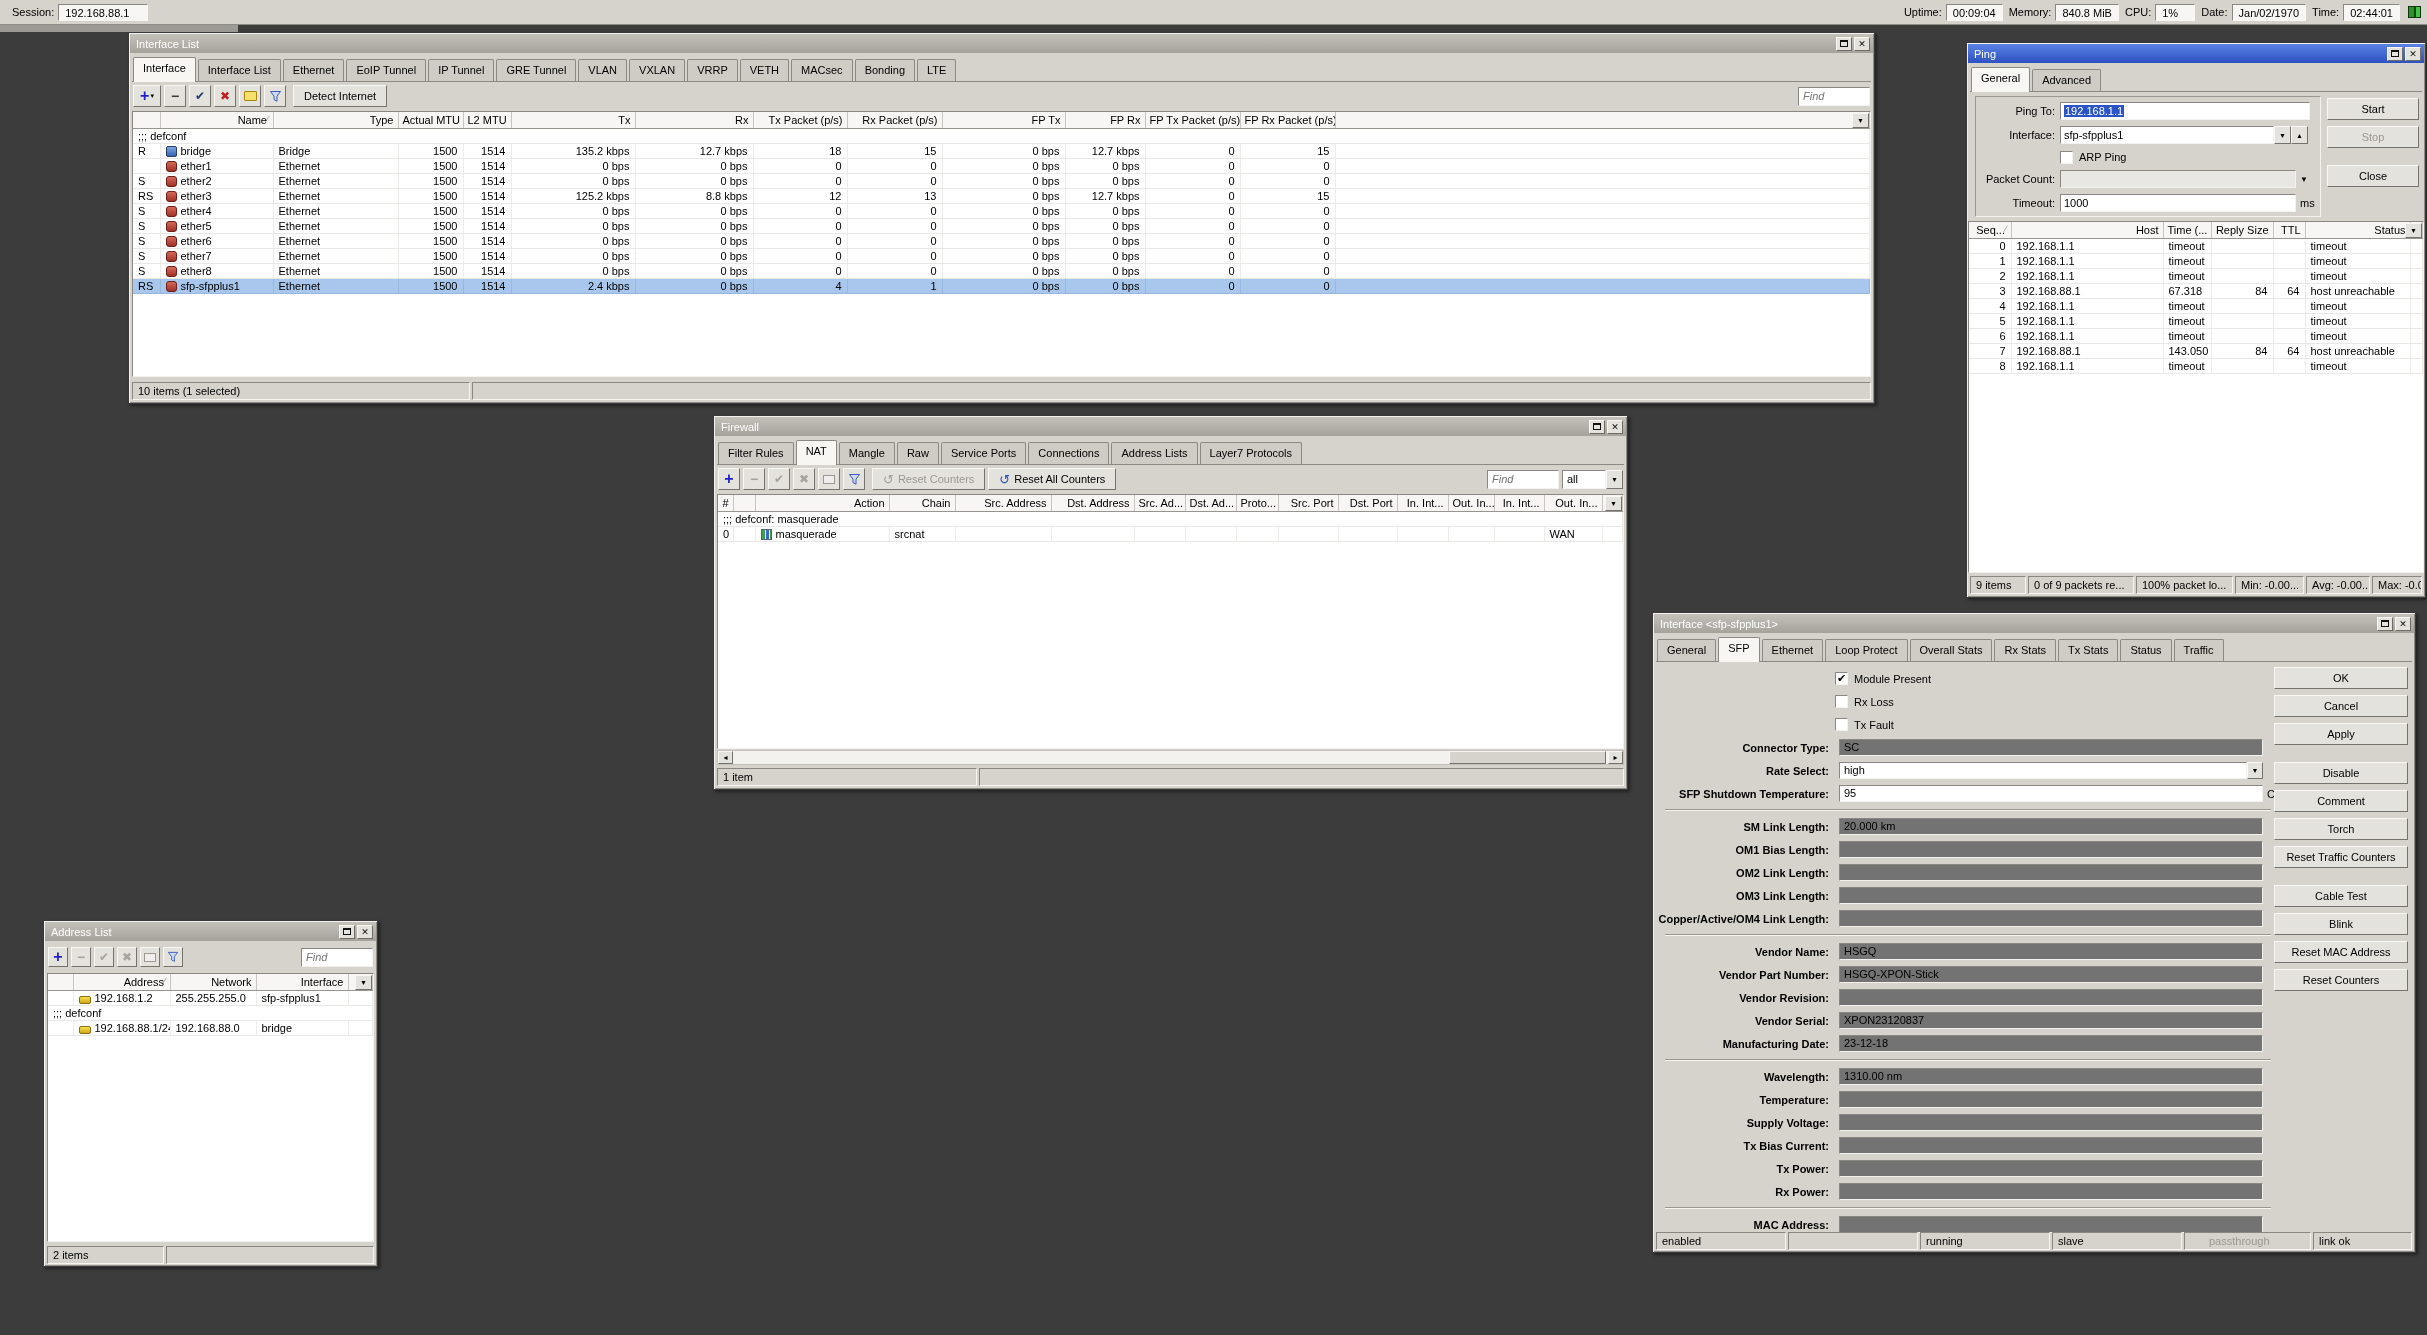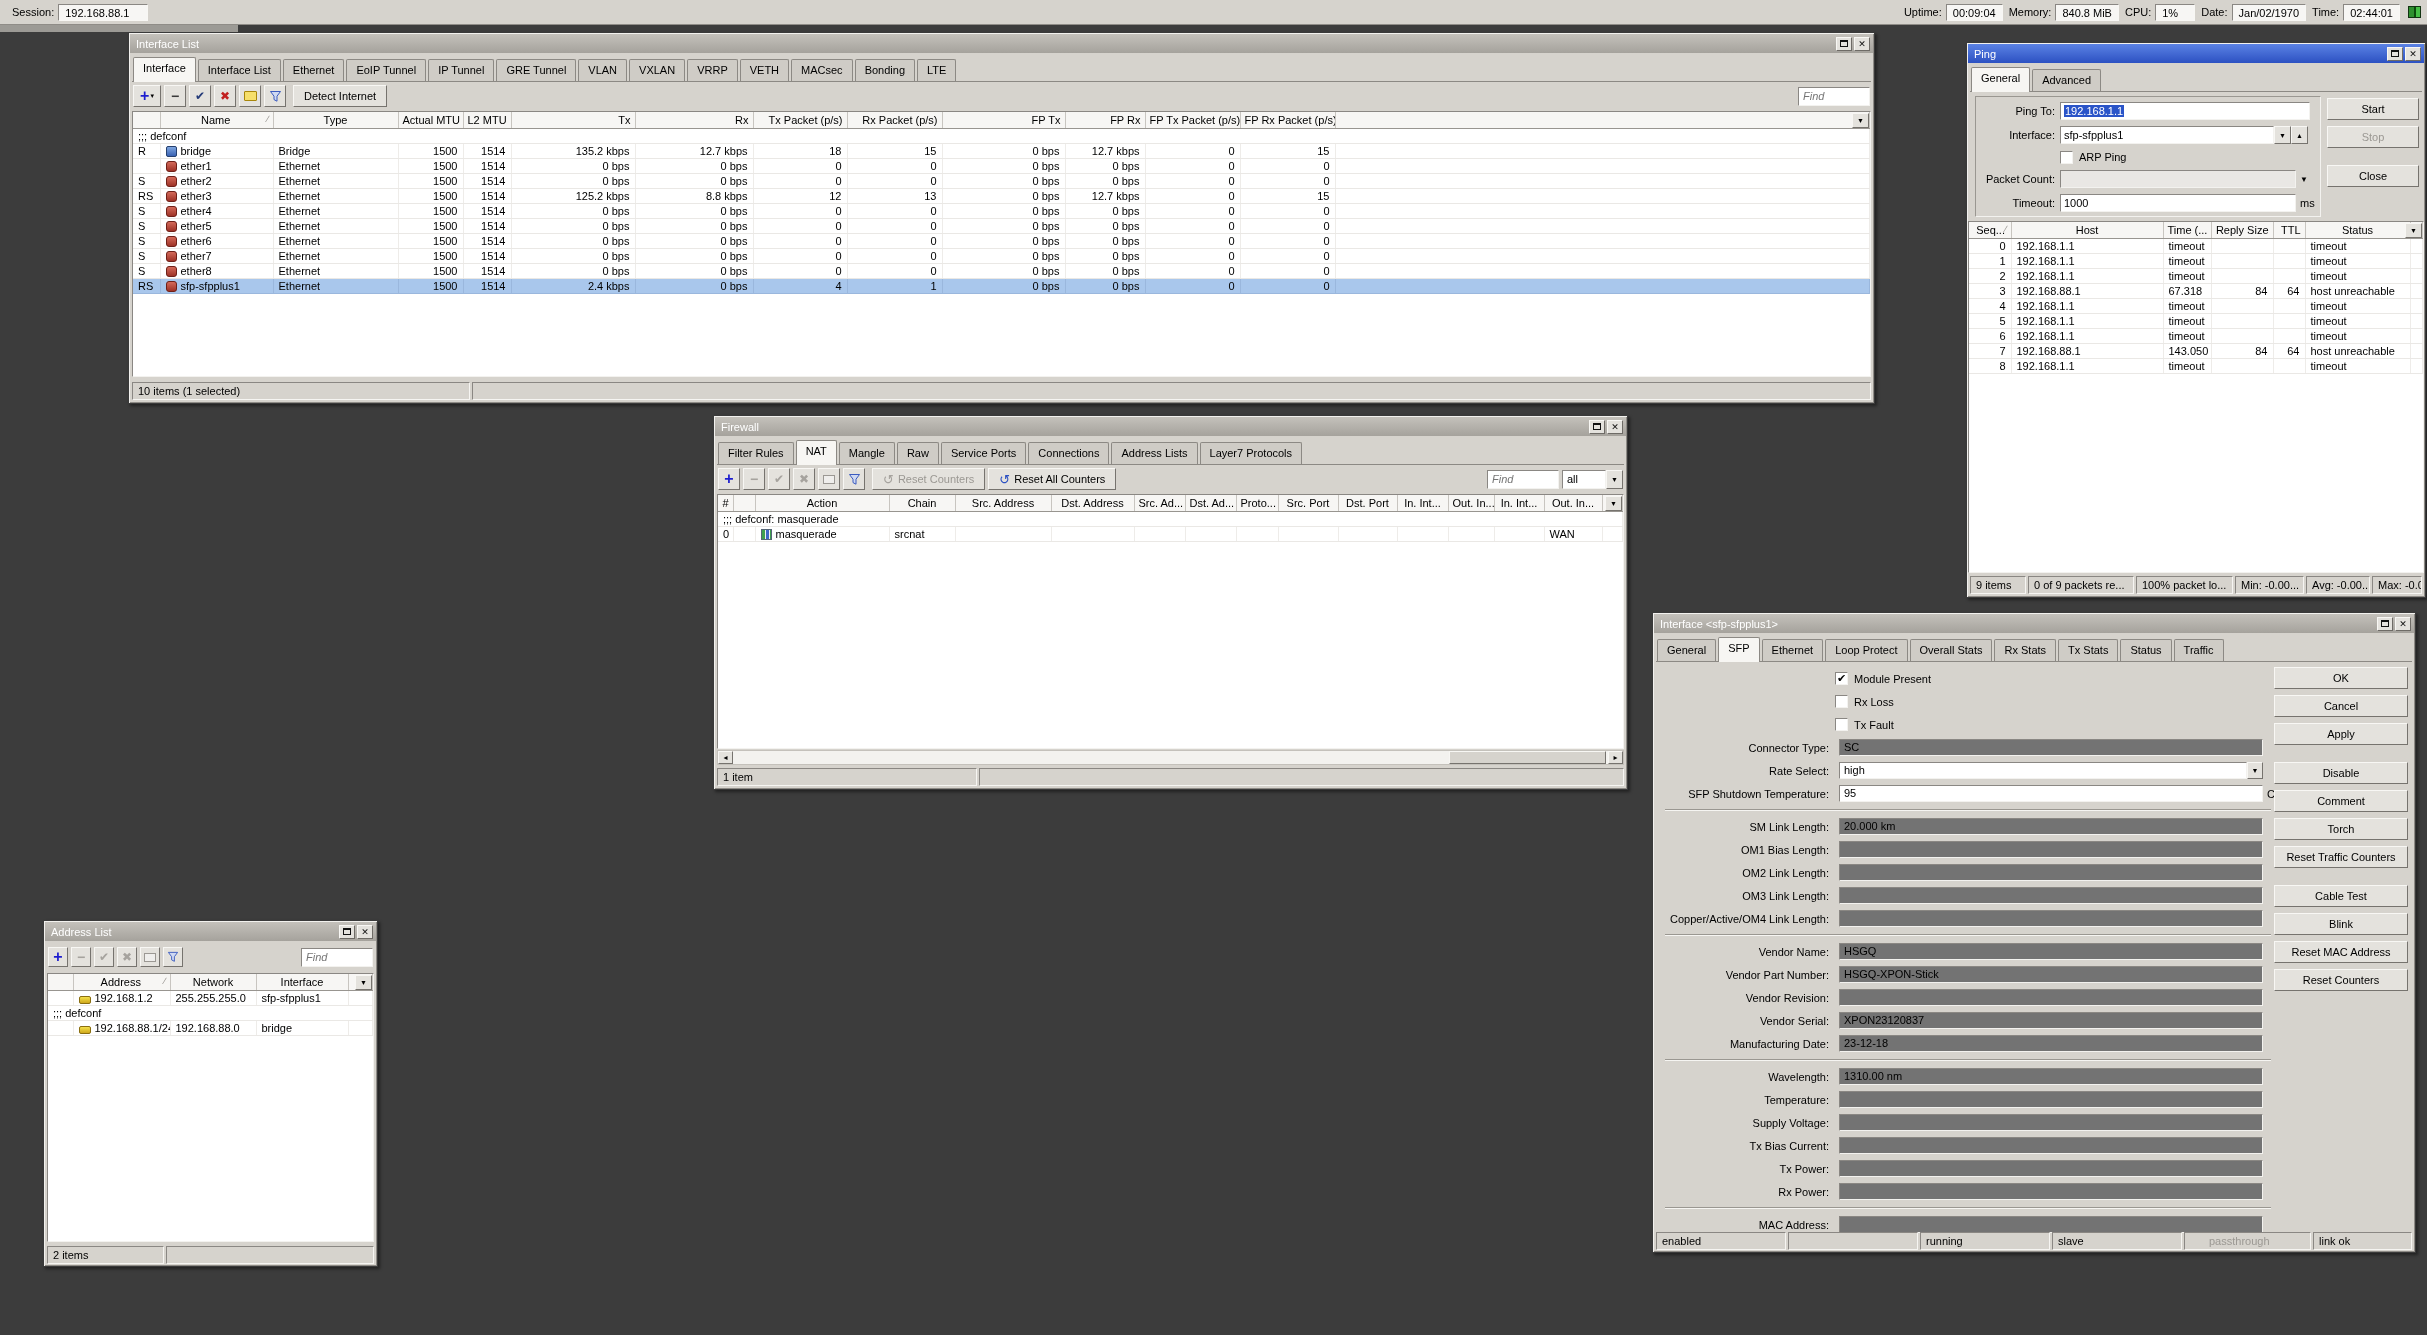--- a/index.html
+++ b/index.html
@@ -60,21 +60,21 @@
                 background:#fff; padding:0 4px; font-style:italic; color:#8f8c88; font-size:11px;
                 font-family:"Liberation Sans",sans-serif; }
   .all-combo { display:flex; align-items:flex-end; height:19px; }
   .all-combo .val { width:44px; height:19px; background:#fff; border:1px solid; border-color:#8a8783 #f3f2ef #f3f2ef #8a8783; padding:0 4px; line-height:17px; }
   .mini-btn { width:17px; height:19px; background:#e4e2dd; border:1px solid; border-color:#f8f7f4 #76736e #76736e #f8f7f4;
               display:inline-flex; align-items:center; justify-content:center; font-size:7px; }
 
   
   .grid-wrap { position:absolute; background:#fff; border:1px solid; border-color:#8a8783 #f3f2ef #f3f2ef #8a8783; overflow:hidden; }
   table.grid { border-collapse:collapse; table-layout:fixed; width:100%; font-size:11px; }
-  table.grid th { height:16px; font-weight:normal; text-align:center; padding:0 4px; background:#f7f6f4;
+  table.grid th { height:16px; font-weight:normal; text-align:right; padding:0 4px; background:#f7f6f4;
                   border-right:1px solid #c8c5c0; border-bottom:1px solid #989590; white-space:nowrap; overflow:hidden; }
   table.grid th.al-r { text-align:right; }
   table.grid td { height:15px; padding:0 5px; border-right:1px solid #eeece9; border-bottom:1px solid #eae8e5;
                   white-space:nowrap; overflow:hidden; }
   table.grid td.al-r { text-align:right; }
   table.grid tr.selected td { background:#a9c7ec; border-color:#9ab7dd; }
   td.comment-cell { padding-left:28px; }
   .sortmark { float:right; color:#8f8c88; font-size:9px; }
   .cicon { display:inline-block; width:11px; height:11px; margin-right:4px; vertical-align:-2px; }
   .icon-bridge { background:linear-gradient(#7ea6e0,#3a62b2); border:1px solid #26406e; border-radius:2px; }
@@ -88,21 +88,21 @@
   .statusbar { position:absolute; left:1px; right:1px; bottom:1px; height:21px; display:flex; gap:2px; padding:1px 2px; }
   .status-seg { border:1px solid; border-color:#8a8783 #f6f5f2 #f6f5f2 #8a8783; height:18px; line-height:16px;
                 padding:0 5px; white-space:nowrap; overflow:hidden; }
   .status-seg.disabled { color:#9b9893;padding-left:24px; }
 
   
   .checkbox { width:13px; height:13px; background:#fff; border:1px solid; border-color:#8a8783 #f3f2ef #f3f2ef #8a8783;
               display:inline-flex; align-items:center; justify-content:center; font-size:11px; font-weight:bold; }
   .cblabel { margin-left:6px; }
   .frow { display:flex; align-items:center; height:23px; }
-  .flabel { width:180px; text-align:right; padding-right:6px; white-space:nowrap; }
+  .flabel { width:180px; text-align:right; padding-right:6px; white-space:nowrap;font-weight:bold; }
   .finput { width:424px; height:17px; background:#fff; border:1px solid; border-color:#8a8783 #f3f2ef #f3f2ef #8a8783;
             padding:0 4px; line-height:15px; margin-left:4px; white-space:nowrap; overflow:hidden; }
   .finput.disabled { background:#737373; }
   .frow .mini-btn { height:17px; width:16px; }
   .unit { margin-left:4px; }
   .fdivider { height:2px; margin:4px 10px 4px 10px; border-top:1px solid #9a9791; border-bottom:1px solid #f6f5f2; }
   .btn-gap { height:11px; }
   .side-btn { width:132px; height:22px; background:#e4e2dd; border:1px solid; border-color:#f8f7f4 #76736e #76736e #f8f7f4;
               display:flex; align-items:center; justify-content:center; margin-bottom:6px; white-space:nowrap; }
   .side-btn.disabled { color:#9b9893; }

